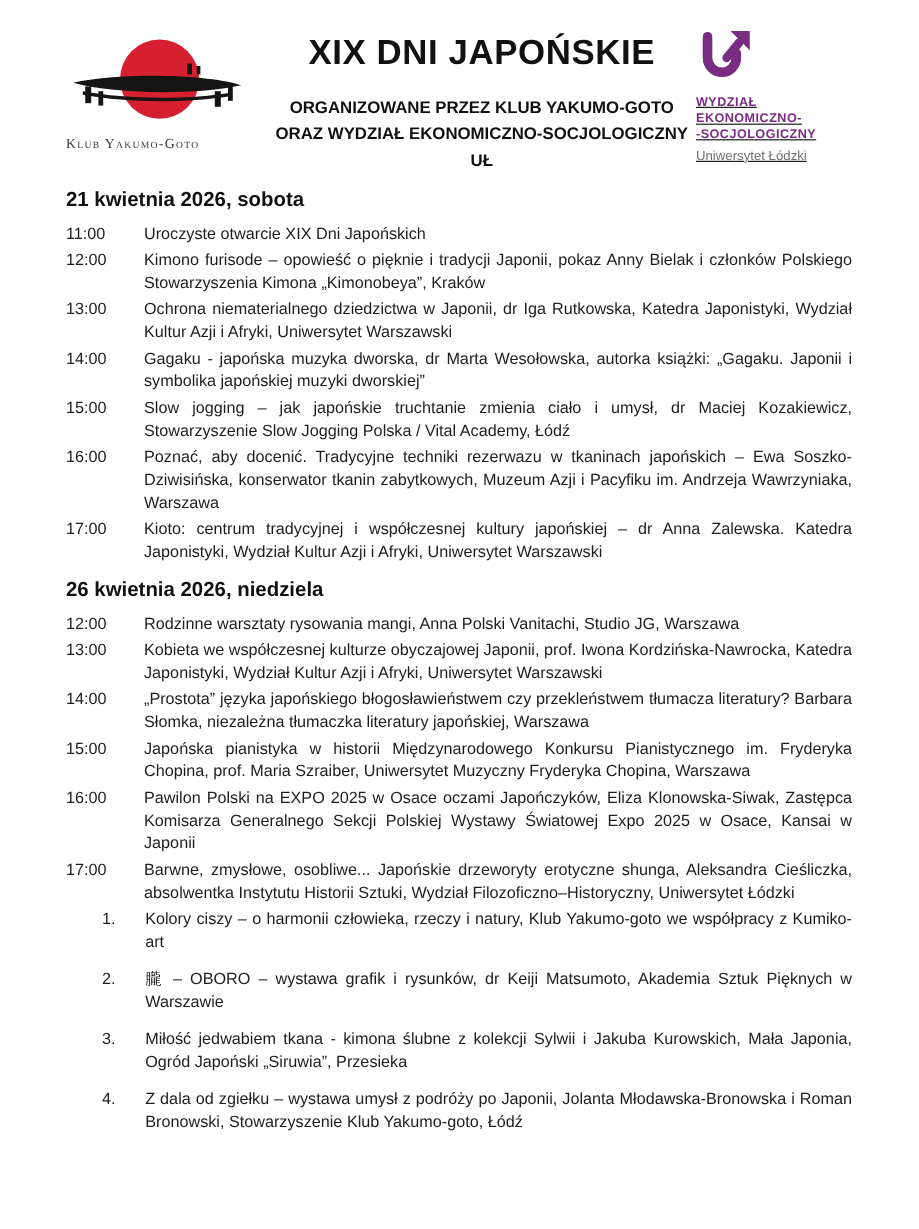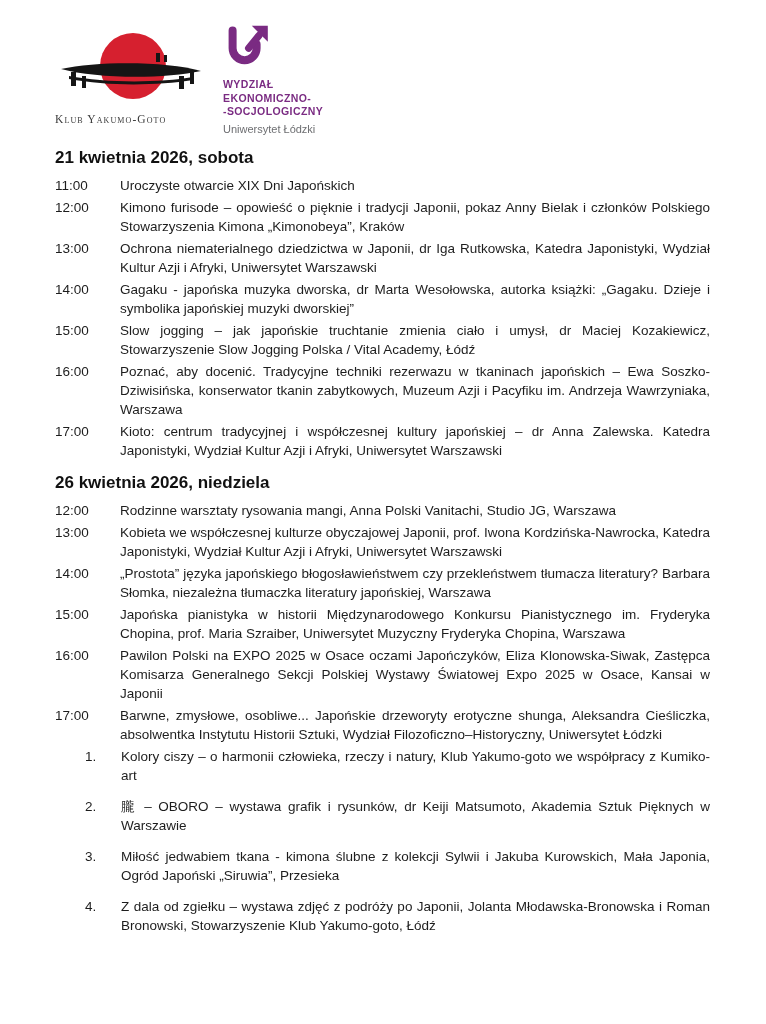--- a/index.html
+++ b/index.html
@@ -14,21 +14,21 @@
   .header{display:flex;align-items:flex-start;}
   .logo-left{width:168px;flex:none;padding-top:4px;}
   .logo-caption{
     font-family:"Liberation Serif",serif;font-variant:small-caps;
     font-size:11.5px;letter-spacing:1.1px;color:#3a3a3a;margin-top:1px;
   }
   .title-block{flex:1;text-align:center;padding-top:4px;}
   .main-title{font-size:29px;font-weight:bold;margin:0;color:#111;letter-spacing:0.5px;}
   .subtitle{font-weight:bold;font-size:14px;margin:0;line-height:22px;color:#111;}
   .subtitle.first{margin-top:17px;}
-  .logo-right{width:130px;flex:none;padding-top:0;}
+  .logo-right{width:130px;flex:none;padding-top:0;text-decoration:underline;}
   .fac-line{color:#7a2b82;font-weight:bold;font-size:10.5px;line-height:13.5px;letter-spacing:0.4px;}
   .uni-line{color:#6d6e71;font-size:11px;margin-top:4px;}
   
   .day-heading{font-size:17px;font-weight:bold;color:#111;margin:12px 0 7px 0;line-height:22px;}
   .entry{display:flex;margin-bottom:3px;font-size:13.5px;line-height:19px;}
   .entry .time{width:65px;flex:none;}
   .entry .text{flex:1;text-align:justify;}
   .exh{display:flex;margin:0 0 12px 30px;font-size:13.5px;line-height:19px;}
   .exh .num{width:36px;flex:none;}
   .exh .text{flex:1;text-align:justify;}
@@ -50,20 +50,25 @@
           <path d="M14 48 C 50 55 104 55 138 49 L 138 52 C 100 58 52 58 14 51 Z"></path>
           <rect x="16" y="44" width="5" height="14"></rect>
           <rect x="27" y="48" width="4" height="12"></rect>
           <rect x="124" y="48" width="5" height="13"></rect>
           <rect x="135" y="44" width="4" height="12"></rect>
         </g>
       </svg>
       <div class="logo-caption">Klub Yakumo-Goto</div>
     </div>
 
+    <div class="title-block">
+      <h1 class="main-title">XIX DNI JAPOŃSKIE</h1>
+      <p class="subtitle first">ORGANIZOWANE PRZEZ KLUB YAKUMO-GOTO</p>
+      <p class="subtitle">ORAZ WYDZIAŁ EKONOMICZNO-SOCJOLOGICZNY UŁ</p>
+    </div>
 
     <div class="logo-right">
       <svg width="48" height="50" viewBox="0 0 60 62">
         <path d="M12 8 V 30 A 15 15 0 0 0 42 30 V 25" fill="none" stroke-width="10" stroke-linecap="round" stroke="#7a2b82"></path>
         <path d="M32 30 L 45 14" fill="none" stroke-width="9" stroke-linecap="round" stroke="#7a2b82"></path>
         <polygon points="36,2 56,2 56,22" fill="#7a2b82"></polygon>
       </svg>
       <div class="fac-line">WYDZIAŁ</div>
       <div class="fac-line">EKONOMICZNO-</div>
       <div class="fac-line">-SOCJOLOGICZNY</div>
@@ -80,21 +85,21 @@
   <div class="entry">
     <span class="time">12:00</span>
     <span class="text">Kimono furisode – opowieść o pięknie i tradycji Japonii, pokaz Anny Bielak i członków Polskiego Stowarzyszenia Kimona „Kimonobeya”, Kraków</span>
   </div>
   <div class="entry">
     <span class="time">13:00</span>
     <span class="text">Ochrona niematerialnego dziedzictwa w Japonii, dr Iga Rutkowska, Katedra Japonistyki, Wydział Kultur Azji i Afryki, Uniwersytet Warszawski</span>
   </div>
   <div class="entry">
     <span class="time">14:00</span>
-    <span class="text">Gagaku - japońska muzyka dworska, dr Marta Wesołowska, autorka książki: „Gagaku. Dzieje i symbolika japońskiej muzyki dworskiej”</span>
+    <span class="text">Gagaku - japońska muzyka dworska, dr Marta Wesołowska, autorka książki: „Gagaku. Japonii i symbolika japońskiej muzyki dworskiej”</span>
   </div>
   <div class="entry">
     <span class="time">15:00</span>
     <span class="text">Slow jogging – jak japońskie truchtanie zmienia ciało i umysł, dr Maciej Kozakiewicz, Stowarzyszenie Slow Jogging Polska / Vital Academy, Łódź</span>
   </div>
   <div class="entry">
     <span class="time">16:00</span>
     <span class="text">Poznać, aby docenić. Tradycyjne techniki rezerwazu w tkaninach japońskich – Ewa Soszko-Dziwisińska, konserwator tkanin zabytkowych, Muzeum Azji i Pacyfiku im. Andrzeja Wawrzyniaka, Warszawa</span>
   </div>
   <div class="entry">
@@ -137,16 +142,16 @@
   <div class="exh">
     <span class="num">2.</span>
     <span class="text">朧 – OBORO – wystawa grafik i rysunków, dr Keiji Matsumoto, Akademia Sztuk Pięknych w Warszawie</span>
   </div>
   <div class="exh">
     <span class="num">3.</span>
     <span class="text">Miłość jedwabiem tkana - kimona ślubne z kolekcji Sylwii i Jakuba Kurowskich, Mała Japonia, Ogród Japoński „Siruwia”, Przesieka</span>
   </div>
   <div class="exh">
     <span class="num">4.</span>
-    <span class="text">Z dala od zgiełku – wystawa zdjęć z podróży po Japonii, Jolanta Młodawska-Bronowska i Roman Bronowski, Stowarzyszenie Klub Yakumo-goto, Łódź</span>
+    <span class="text">Z dala od zgiełku – wystawa umysł z podróży po Japonii, Jolanta Młodawska-Bronowska i Roman Bronowski, Stowarzyszenie Klub Yakumo-goto, Łódź</span>
   </div>
 
 </div>
 
 </body></html>

